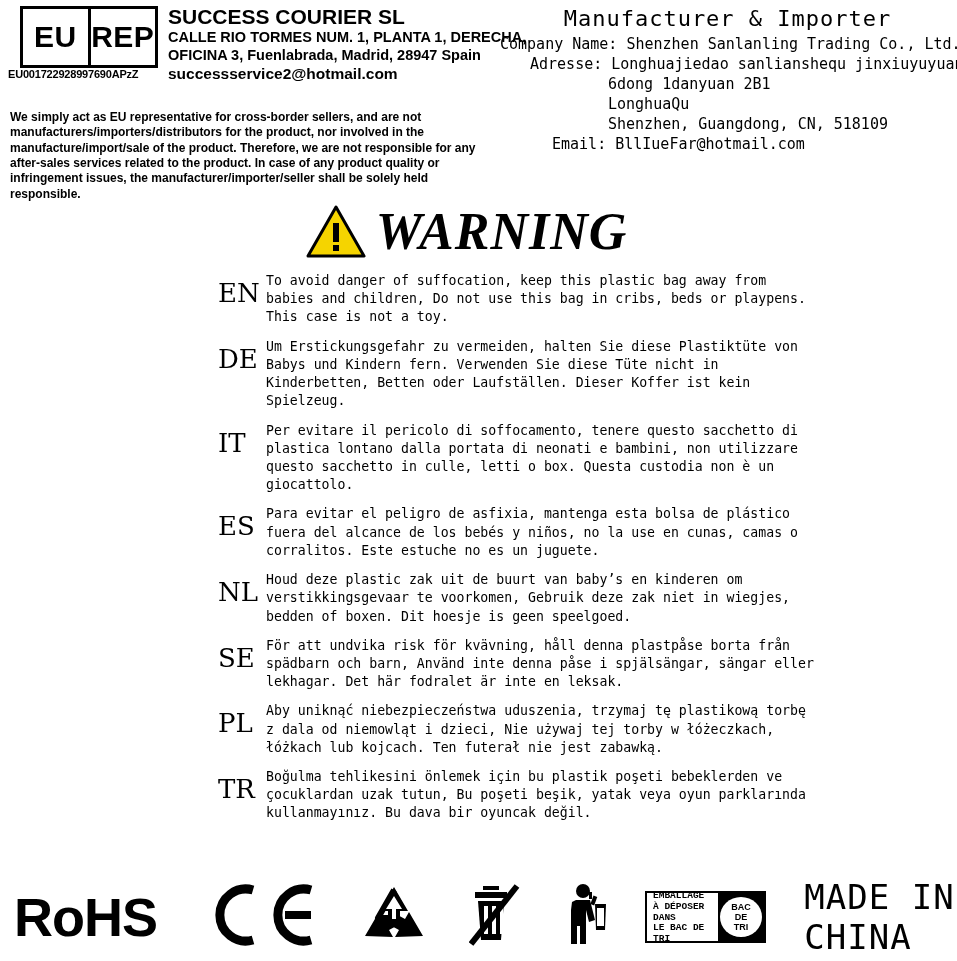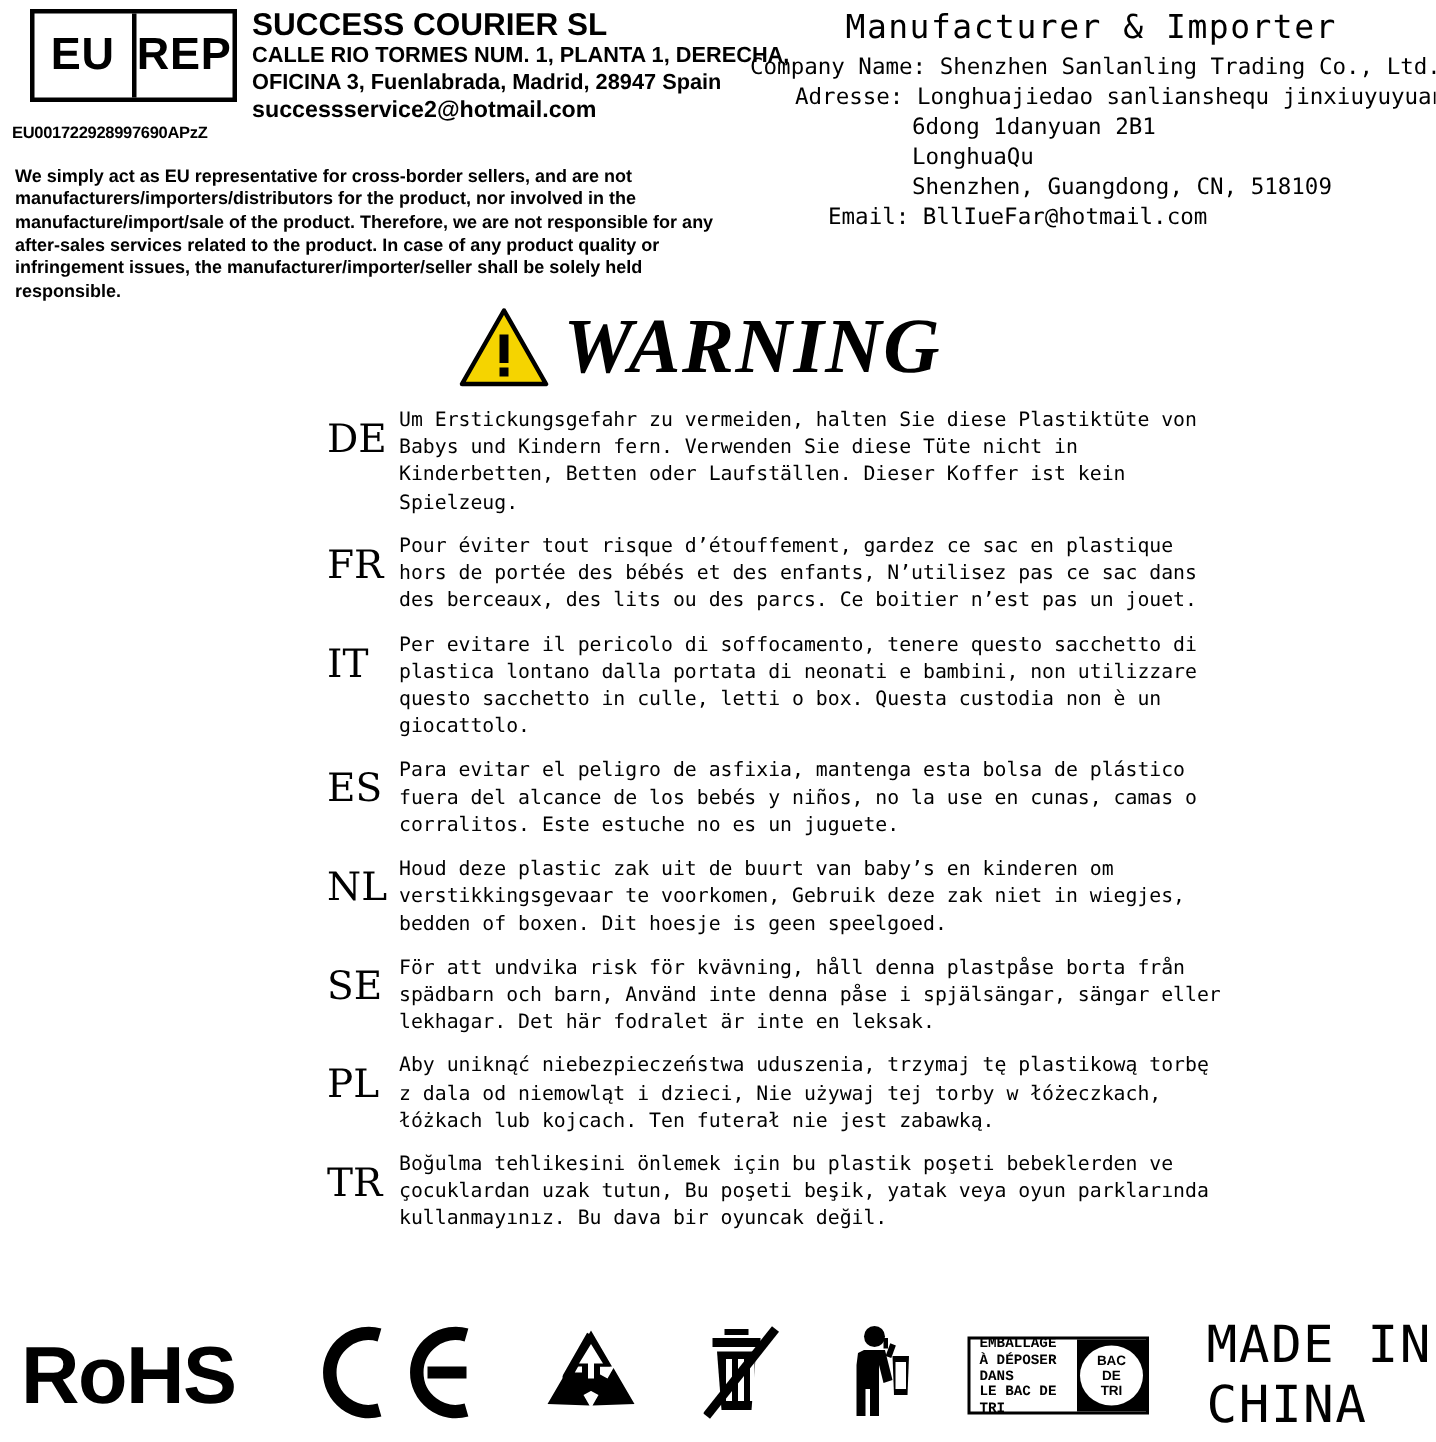--- a/index.html
+++ b/index.html
@@ -43,21 +43,21 @@
     font-weight: 700;
     font-size: 30px;
     letter-spacing: 0.5px;
   }
   .eu-rep-box .cell.left {
     border-right: 3px solid #000;
   }
   .eu-code {
     font-size: 11px;
     font-weight: 700;
-    margin-top: 15px;
+    margin-top: 0;
     letter-spacing: -0.2px;
   }
   .rep-info {
     flex: 1 1 auto;
     padding-left: 10px;
     max-width: 360px;
   }
   .rep-title {
     font-size: 21px;
     font-weight: 700;
@@ -254,26 +254,26 @@
       <polygon points="30,2 58,51 2,51" fill="#F5D400" stroke="#000" stroke-width="3" stroke-linejoin="round"></polygon>
       <rect x="27" y="18" width="6" height="19" fill="#000"></rect>
       <rect x="27" y="40" width="6" height="6" fill="#000"></rect>
     </svg>
   </div>
   <div class="warn-text">WARNING</div>
 </div>
 
 <div class="lang-table">
   <div class="lang-row">
+    <div class="lang-code">EN</div>
+    <div class="lang-text">To avoid danger of suffocation, keep this plastic bag away from babies and children, Do not use this bag in cribs, beds or playpens. This case is not a toy.</div>
+  </div>
+  <div class="lang-row">
     <div class="lang-code">DE</div>
     <div class="lang-text">Um Erstickungsgefahr zu vermeiden, halten Sie diese Plastiktüte von Babys und Kindern fern. Verwenden Sie diese Tüte nicht in Kinderbetten, Betten oder Laufställen. Dieser Koffer ist kein Spielzeug.</div>
-  </div>
-  <div class="lang-row">
-    <div class="lang-code">FR</div>
-    <div class="lang-text">Pour éviter tout risque d’étouffement, gardez ce sac en plastique hors de portée des bébés et des enfants, N’utilisez pas ce sac dans des berceaux, des lits ou des parcs. Ce boitier n’est pas un jouet.</div>
   </div>
   <div class="lang-row">
     <div class="lang-code">IT</div>
     <div class="lang-text">Per evitare il pericolo di soffocamento, tenere questo sacchetto di plastica lontano dalla portata di neonati e bambini, non utilizzare questo sacchetto in culle, letti o box. Questa custodia non è un giocattolo.</div>
   </div>
   <div class="lang-row">
     <div class="lang-code">ES</div>
     <div class="lang-text">Para evitar el peligro de asfixia, mantenga esta bolsa de plástico fuera del alcance de los bebés y niños, no la use en cunas, camas o corralitos. Este estuche no es un juguete.</div>
   </div>
   <div class="lang-row">

